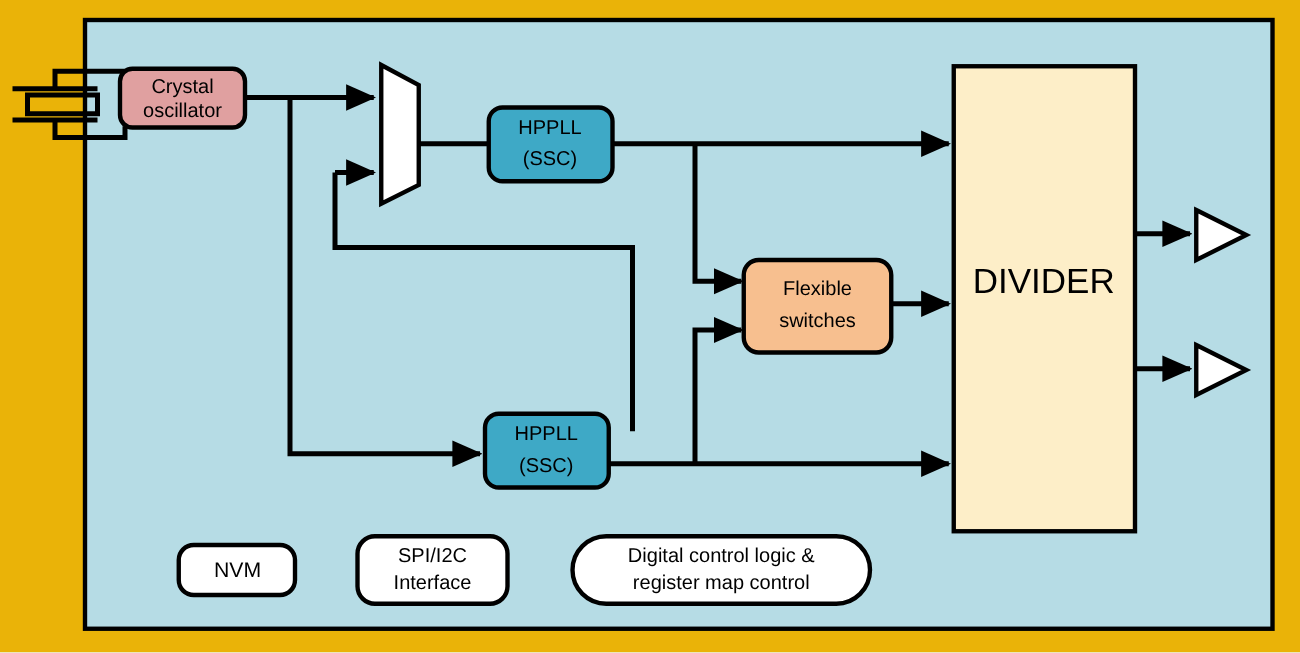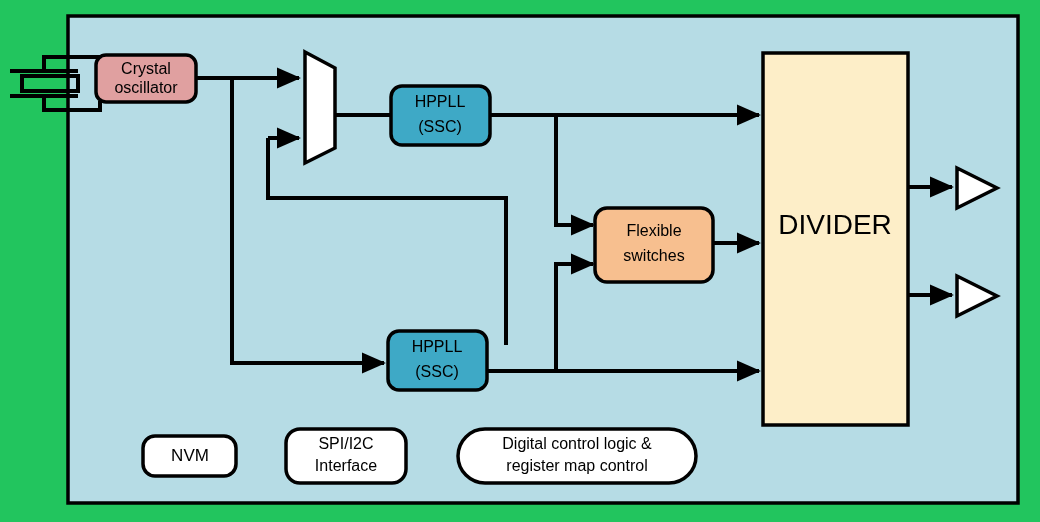--- a/index.html
+++ b/index.html
@@ -4,21 +4,21 @@
 <style>
   html, body {
     margin: 0;
     padding: 0;
     background: #ffffff;
   }
   #canvas {
     position: relative;
     width: 1040px;
     height: 522px;
-    background: #22c55e;
+    background: #eab308;
     font-family: "Liberation Sans", sans-serif;
     overflow: hidden;
   }
   #canvas svg {
     position: absolute;
     left: 0;
     top: 0;
   }
   .blk-text {
     font-family: "Liberation Sans", sans-serif;

